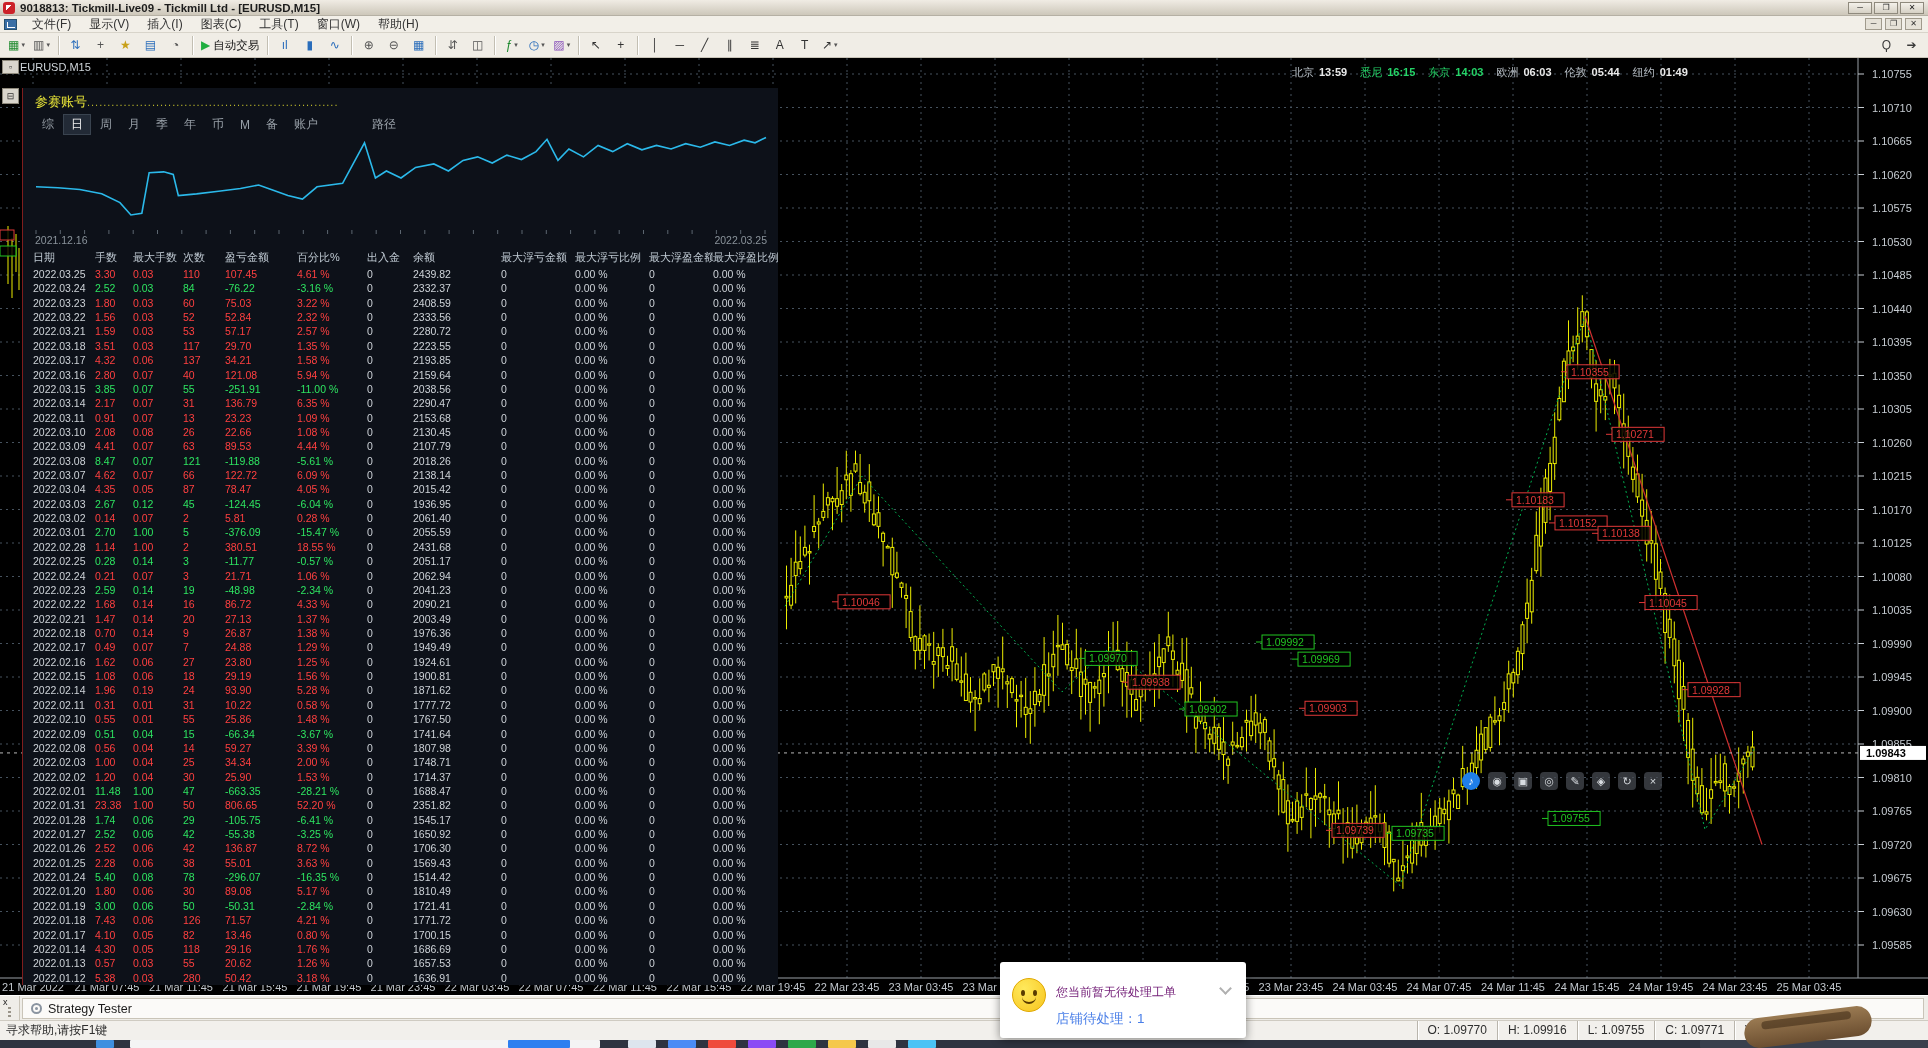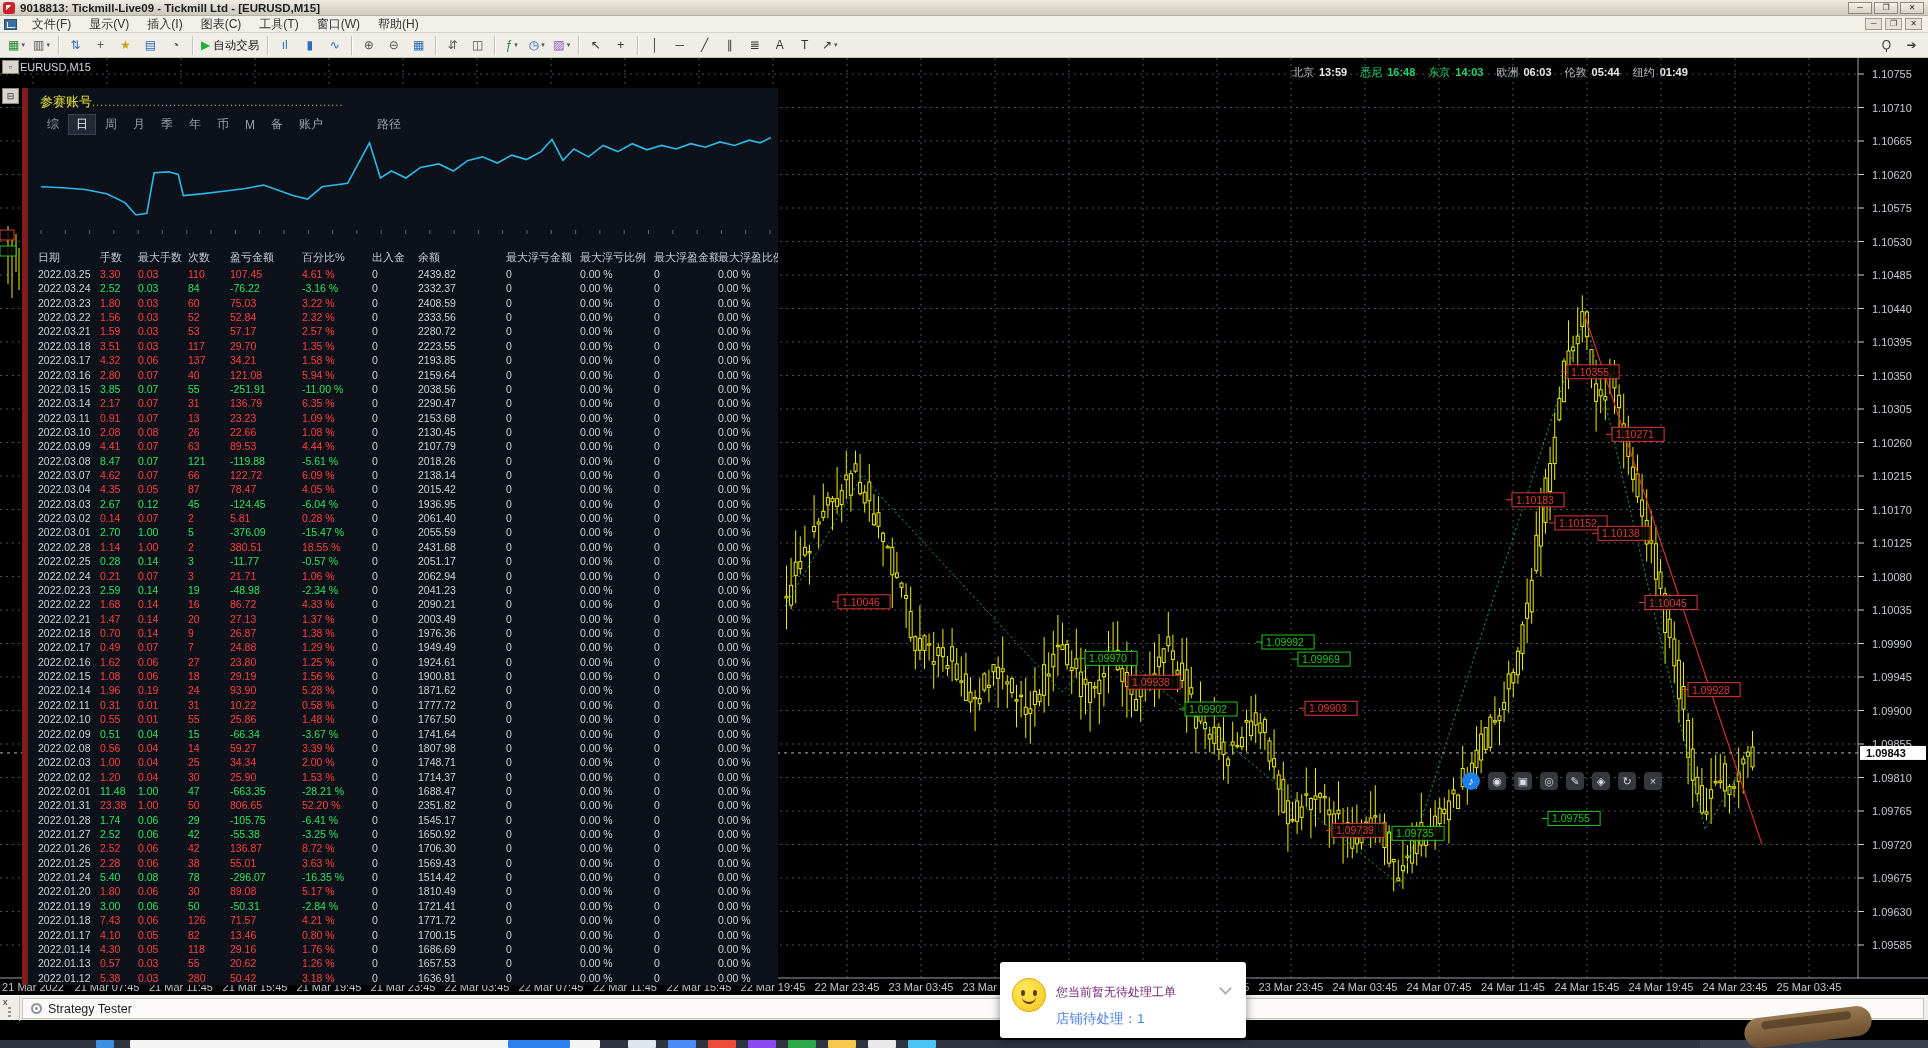--- a/index.html
+++ b/index.html
@@ -34,21 +34,21 @@
   
   .main{position:absolute;left:0;top:58px;width:1928px;height:937px;background:#000;}
   .symbol-label{position:absolute;left:8px;top:3px;font-size:11px;color:#cfd5da;z-index:3;}
   .symbol-label .tri{font-size:8px;color:#9aa2aa;margin-right:4px;}
   .clocks{position:absolute;left:1292px;top:7px;display:flex;gap:13px;z-index:3;font-size:11px;white-space:nowrap;}
   .clock .city{color:#b9c0c7;margin-right:5px;}
   .clock .time{color:#e9e9e9;font-weight:bold;}
   .clock.active .city,.clock.active .time{color:#25d468;}
   
   .report-panel{position:absolute;left:22px;top:30px;width:756px;height:897px;background:#0d1119;
-    border-left:6px solid #7f1d1d;z-index:5;overflow:hidden;}
+    border-left:1px solid #7f1d1d;z-index:5;overflow:hidden;}
   .rp-title{position:absolute;left:12px;top:5px;display:flex;align-items:baseline;}
   .rp-title-text{color:#e8e437;font-size:13px;}
   .rp-dots{width:250px;overflow:hidden;white-space:nowrap;color:#b8b42a;font-size:11px;letter-spacing:1px;}
   .rp-tabs{position:absolute;left:12px;top:26px;display:flex;align-items:center;font-size:12px;color:#98a0a8;}
   .rp-tab{padding:1px 7px;margin-right:2px;}
   .rp-tab.active{background:#222a36;color:#f0f0f0;border:1px solid #39434f;}
   .rp-tab.gap{margin-left:38px;}
   .rp-chart{position:absolute;left:10px;top:42px;}
   .rp-dates{position:absolute;left:0;top:146px;width:756px;display:flex;justify-content:space-between;
     padding:0 12px;font-size:10.5px;color:#8a939b;}
@@ -881,21 +881,21 @@
           <line x1="19" y1="190" x2="19" y2="232" stroke="#ecec00"></line>
           <rect x="0" y="172" width="14" height="10" fill="rgba(0,0,0,.8)" stroke="#e03838"></rect>
           <rect x="0" y="188" width="16" height="10" fill="rgba(0,0,0,.8)" stroke="#21c421"></rect>
         </g>
       </svg>
     <div class="symbol-label">
       <span class="tri">▼</span><span>EURUSD,M15</span>
     </div>
     <div class="clocks" id="clocks">
         <span class="clock"><span class="city">北京</span><span class="time">13:59</span></span>
-        <span class="clock active"><span class="city">悉尼</span><span class="time">16:48</span></span>
+        <span class="clock active"><span class="city">悉尼</span><span class="time">16:15</span></span>
         <span class="clock active"><span class="city">东京</span><span class="time">14:03</span></span>
         <span class="clock"><span class="city">欧洲</span><span class="time">06:03</span></span>
         <span class="clock"><span class="city">伦敦</span><span class="time">05:44</span></span>
         <span class="clock"><span class="city">纽约</span><span class="time">01:49</span></span>
       </div>
 
     
     <div class="report-panel">
       <div class="rp-title">
         <span class="rp-title-text">参赛账号</span>
@@ -941,20 +941,24 @@
           <line x1="537.6" y1="100" x2="537.6" y2="104" stroke="#5c6670"></line>
           <line x1="561.9" y1="100" x2="561.9" y2="104" stroke="#5c6670"></line>
           <line x1="586.2" y1="100" x2="586.2" y2="104" stroke="#5c6670"></line>
           <line x1="610.5" y1="100" x2="610.5" y2="104" stroke="#5c6670"></line>
           <line x1="634.8000000000001" y1="100" x2="634.8000000000001" y2="104" stroke="#5c6670"></line>
           <line x1="659.1" y1="100" x2="659.1" y2="104" stroke="#5c6670"></line>
           <line x1="683.4" y1="100" x2="683.4" y2="104" stroke="#5c6670"></line>
           <line x1="707.7" y1="100" x2="707.7" y2="104" stroke="#5c6670"></line>
           <line x1="732" y1="100" x2="732" y2="104" stroke="#5c6670"></line>
         </svg>
+      <div class="rp-dates">
+        <span>2021.12.16</span>
+        <span>2022.03.25</span>
+      </div>
       <div class="rp-header" id="rp-header"><span class="cell" style="width: 62px;">日期</span><span class="cell" style="width: 38px;">手数</span><span class="cell" style="width: 50px;">最大手数</span><span class="cell" style="width: 42px;">次数</span><span class="cell" style="width: 72px;">盈亏金额</span><span class="cell" style="width: 70px;">百分比%</span><span class="cell" style="width: 46px;">出入金</span><span class="cell" style="width: 88px;">余额</span><span class="cell" style="width: 74px;">最大浮亏金额</span><span class="cell" style="width: 74px;">最大浮亏比例</span><span class="cell" style="width: 64px;">最大浮盈金额</span><span class="cell" style="width: 90px;">最大浮盈比例</span></div>
       <div class="rp-rows" id="rp-rows">
           <div class="rp-row"><span class="cell" style="width: 62px; color: rgb(206, 211, 216);">2022.03.25</span><span class="cell" style="width: 38px; color: rgb(255, 64, 64);">3.30</span><span class="cell" style="width: 50px; color: rgb(255, 64, 64);">0.03</span><span class="cell" style="width: 42px; color: rgb(255, 64, 64);">110</span><span class="cell" style="width: 72px; color: rgb(255, 64, 64);">107.45</span><span class="cell" style="width: 70px; color: rgb(255, 64, 64);">4.61 %</span><span class="cell" style="width: 46px; color: rgb(206, 211, 216);">0</span><span class="cell" style="width: 88px; color: rgb(206, 211, 216);">2439.82</span><span class="cell" style="width: 74px; color: rgb(206, 211, 216);">0</span><span class="cell" style="width: 74px; color: rgb(206, 211, 216);">0.00 %</span><span class="cell" style="width: 64px; color: rgb(206, 211, 216);">0</span><span class="cell" style="width: 90px; color: rgb(206, 211, 216);">0.00 %</span></div>
           <div class="rp-row"><span class="cell" style="width: 62px; color: rgb(206, 211, 216);">2022.03.24</span><span class="cell" style="width: 38px; color: rgb(46, 229, 97);">2.52</span><span class="cell" style="width: 50px; color: rgb(46, 229, 97);">0.03</span><span class="cell" style="width: 42px; color: rgb(46, 229, 97);">84</span><span class="cell" style="width: 72px; color: rgb(46, 229, 97);">-76.22</span><span class="cell" style="width: 70px; color: rgb(46, 229, 97);">-3.16 %</span><span class="cell" style="width: 46px; color: rgb(206, 211, 216);">0</span><span class="cell" style="width: 88px; color: rgb(206, 211, 216);">2332.37</span><span class="cell" style="width: 74px; color: rgb(206, 211, 216);">0</span><span class="cell" style="width: 74px; color: rgb(206, 211, 216);">0.00 %</span><span class="cell" style="width: 64px; color: rgb(206, 211, 216);">0</span><span class="cell" style="width: 90px; color: rgb(206, 211, 216);">0.00 %</span></div>
           <div class="rp-row"><span class="cell" style="width: 62px; color: rgb(206, 211, 216);">2022.03.23</span><span class="cell" style="width: 38px; color: rgb(255, 64, 64);">1.80</span><span class="cell" style="width: 50px; color: rgb(255, 64, 64);">0.03</span><span class="cell" style="width: 42px; color: rgb(255, 64, 64);">60</span><span class="cell" style="width: 72px; color: rgb(255, 64, 64);">75.03</span><span class="cell" style="width: 70px; color: rgb(255, 64, 64);">3.22 %</span><span class="cell" style="width: 46px; color: rgb(206, 211, 216);">0</span><span class="cell" style="width: 88px; color: rgb(206, 211, 216);">2408.59</span><span class="cell" style="width: 74px; color: rgb(206, 211, 216);">0</span><span class="cell" style="width: 74px; color: rgb(206, 211, 216);">0.00 %</span><span class="cell" style="width: 64px; color: rgb(206, 211, 216);">0</span><span class="cell" style="width: 90px; color: rgb(206, 211, 216);">0.00 %</span></div>
           <div class="rp-row"><span class="cell" style="width: 62px; color: rgb(206, 211, 216);">2022.03.22</span><span class="cell" style="width: 38px; color: rgb(255, 64, 64);">1.56</span><span class="cell" style="width: 50px; color: rgb(255, 64, 64);">0.03</span><span class="cell" style="width: 42px; color: rgb(255, 64, 64);">52</span><span class="cell" style="width: 72px; color: rgb(255, 64, 64);">52.84</span><span class="cell" style="width: 70px; color: rgb(255, 64, 64);">2.32 %</span><span class="cell" style="width: 46px; color: rgb(206, 211, 216);">0</span><span class="cell" style="width: 88px; color: rgb(206, 211, 216);">2333.56</span><span class="cell" style="width: 74px; color: rgb(206, 211, 216);">0</span><span class="cell" style="width: 74px; color: rgb(206, 211, 216);">0.00 %</span><span class="cell" style="width: 64px; color: rgb(206, 211, 216);">0</span><span class="cell" style="width: 90px; color: rgb(206, 211, 216);">0.00 %</span></div>
           <div class="rp-row"><span class="cell" style="width: 62px; color: rgb(206, 211, 216);">2022.03.21</span><span class="cell" style="width: 38px; color: rgb(255, 64, 64);">1.59</span><span class="cell" style="width: 50px; color: rgb(255, 64, 64);">0.03</span><span class="cell" style="width: 42px; color: rgb(255, 64, 64);">53</span><span class="cell" style="width: 72px; color: rgb(255, 64, 64);">57.17</span><span class="cell" style="width: 70px; color: rgb(255, 64, 64);">2.57 %</span><span class="cell" style="width: 46px; color: rgb(206, 211, 216);">0</span><span class="cell" style="width: 88px; color: rgb(206, 211, 216);">2280.72</span><span class="cell" style="width: 74px; color: rgb(206, 211, 216);">0</span><span class="cell" style="width: 74px; color: rgb(206, 211, 216);">0.00 %</span><span class="cell" style="width: 64px; color: rgb(206, 211, 216);">0</span><span class="cell" style="width: 90px; color: rgb(206, 211, 216);">0.00 %</span></div>
           <div class="rp-row"><span class="cell" style="width: 62px; color: rgb(206, 211, 216);">2022.03.18</span><span class="cell" style="width: 38px; color: rgb(255, 64, 64);">3.51</span><span class="cell" style="width: 50px; color: rgb(255, 64, 64);">0.03</span><span class="cell" style="width: 42px; color: rgb(255, 64, 64);">117</span><span class="cell" style="width: 72px; color: rgb(255, 64, 64);">29.70</span><span class="cell" style="width: 70px; color: rgb(255, 64, 64);">1.35 %</span><span class="cell" style="width: 46px; color: rgb(206, 211, 216);">0</span><span class="cell" style="width: 88px; color: rgb(206, 211, 216);">2223.55</span><span class="cell" style="width: 74px; color: rgb(206, 211, 216);">0</span><span class="cell" style="width: 74px; color: rgb(206, 211, 216);">0.00 %</span><span class="cell" style="width: 64px; color: rgb(206, 211, 216);">0</span><span class="cell" style="width: 90px; color: rgb(206, 211, 216);">0.00 %</span></div>
           <div class="rp-row"><span class="cell" style="width: 62px; color: rgb(206, 211, 216);">2022.03.17</span><span class="cell" style="width: 38px; color: rgb(255, 64, 64);">4.32</span><span class="cell" style="width: 50px; color: rgb(255, 64, 64);">0.06</span><span class="cell" style="width: 42px; color: rgb(255, 64, 64);">137</span><span class="cell" style="width: 72px; color: rgb(255, 64, 64);">34.21</span><span class="cell" style="width: 70px; color: rgb(255, 64, 64);">1.58 %</span><span class="cell" style="width: 46px; color: rgb(206, 211, 216);">0</span><span class="cell" style="width: 88px; color: rgb(206, 211, 216);">2193.85</span><span class="cell" style="width: 74px; color: rgb(206, 211, 216);">0</span><span class="cell" style="width: 74px; color: rgb(206, 211, 216);">0.00 %</span><span class="cell" style="width: 64px; color: rgb(206, 211, 216);">0</span><span class="cell" style="width: 90px; color: rgb(206, 211, 216);">0.00 %</span></div>
           <div class="rp-row"><span class="cell" style="width: 62px; color: rgb(206, 211, 216);">2022.03.16</span><span class="cell" style="width: 38px; color: rgb(255, 64, 64);">2.80</span><span class="cell" style="width: 50px; color: rgb(255, 64, 64);">0.07</span><span class="cell" style="width: 42px; color: rgb(255, 64, 64);">40</span><span class="cell" style="width: 72px; color: rgb(255, 64, 64);">121.08</span><span class="cell" style="width: 70px; color: rgb(255, 64, 64);">5.94 %</span><span class="cell" style="width: 46px; color: rgb(206, 211, 216);">0</span><span class="cell" style="width: 88px; color: rgb(206, 211, 216);">2159.64</span><span class="cell" style="width: 74px; color: rgb(206, 211, 216);">0</span><span class="cell" style="width: 74px; color: rgb(206, 211, 216);">0.00 %</span><span class="cell" style="width: 64px; color: rgb(206, 211, 216);">0</span><span class="cell" style="width: 90px; color: rgb(206, 211, 216);">0.00 %</span></div>
@@ -1021,20 +1025,32 @@
     <div class="tester-grip">
       <span class="tester-close">x</span>
       <span class="tester-dots"></span>
     </div>
     <div class="tester-inner">
       <span class="tester-icon"></span>
       <span class="tester-label">Strategy Tester</span>
     </div>
   </div>
 
+  <div class="statusbar">
+    <span class="sb-help">寻求帮助,请按F1键</span>
+    <span class="sb-spacer"></span>
+    <span id="sb-segments" style="display:flex;">
+        <span class="sb-seg">O: 1.09770</span>
+        <span class="sb-seg">H: 1.09916</span>
+        <span class="sb-seg">L: 1.09755</span>
+        <span class="sb-seg">C: 1.09771</span>
+        <span class="sb-seg">V: 1833</span>
+      </span>
+    <span class="sb-end"></span>
+  </div>
 
   <div class="taskbar" id="taskbar">
       <span class="tb-ic" style="left: 96px; width: 18px; background: rgb(63, 143, 224);"></span>
       <span class="tb-ic" style="left: 130px; width: 470px; background: rgb(244, 244, 244);"></span>
       <span class="tb-ic" style="left: 508px; width: 62px; background: rgb(45, 127, 240);"></span>
       <span class="tb-ic" style="left: 628px; width: 28px; background: rgb(221, 229, 238);"></span>
       <span class="tb-ic" style="left: 668px; width: 28px; background: rgb(75, 139, 245);"></span>
       <span class="tb-ic" style="left: 708px; width: 28px; background: rgb(239, 75, 60);"></span>
       <span class="tb-ic" style="left: 748px; width: 28px; background: rgb(138, 75, 245);"></span>
       <span class="tb-ic" style="left: 788px; width: 28px; background: rgb(45, 168, 74);"></span>

